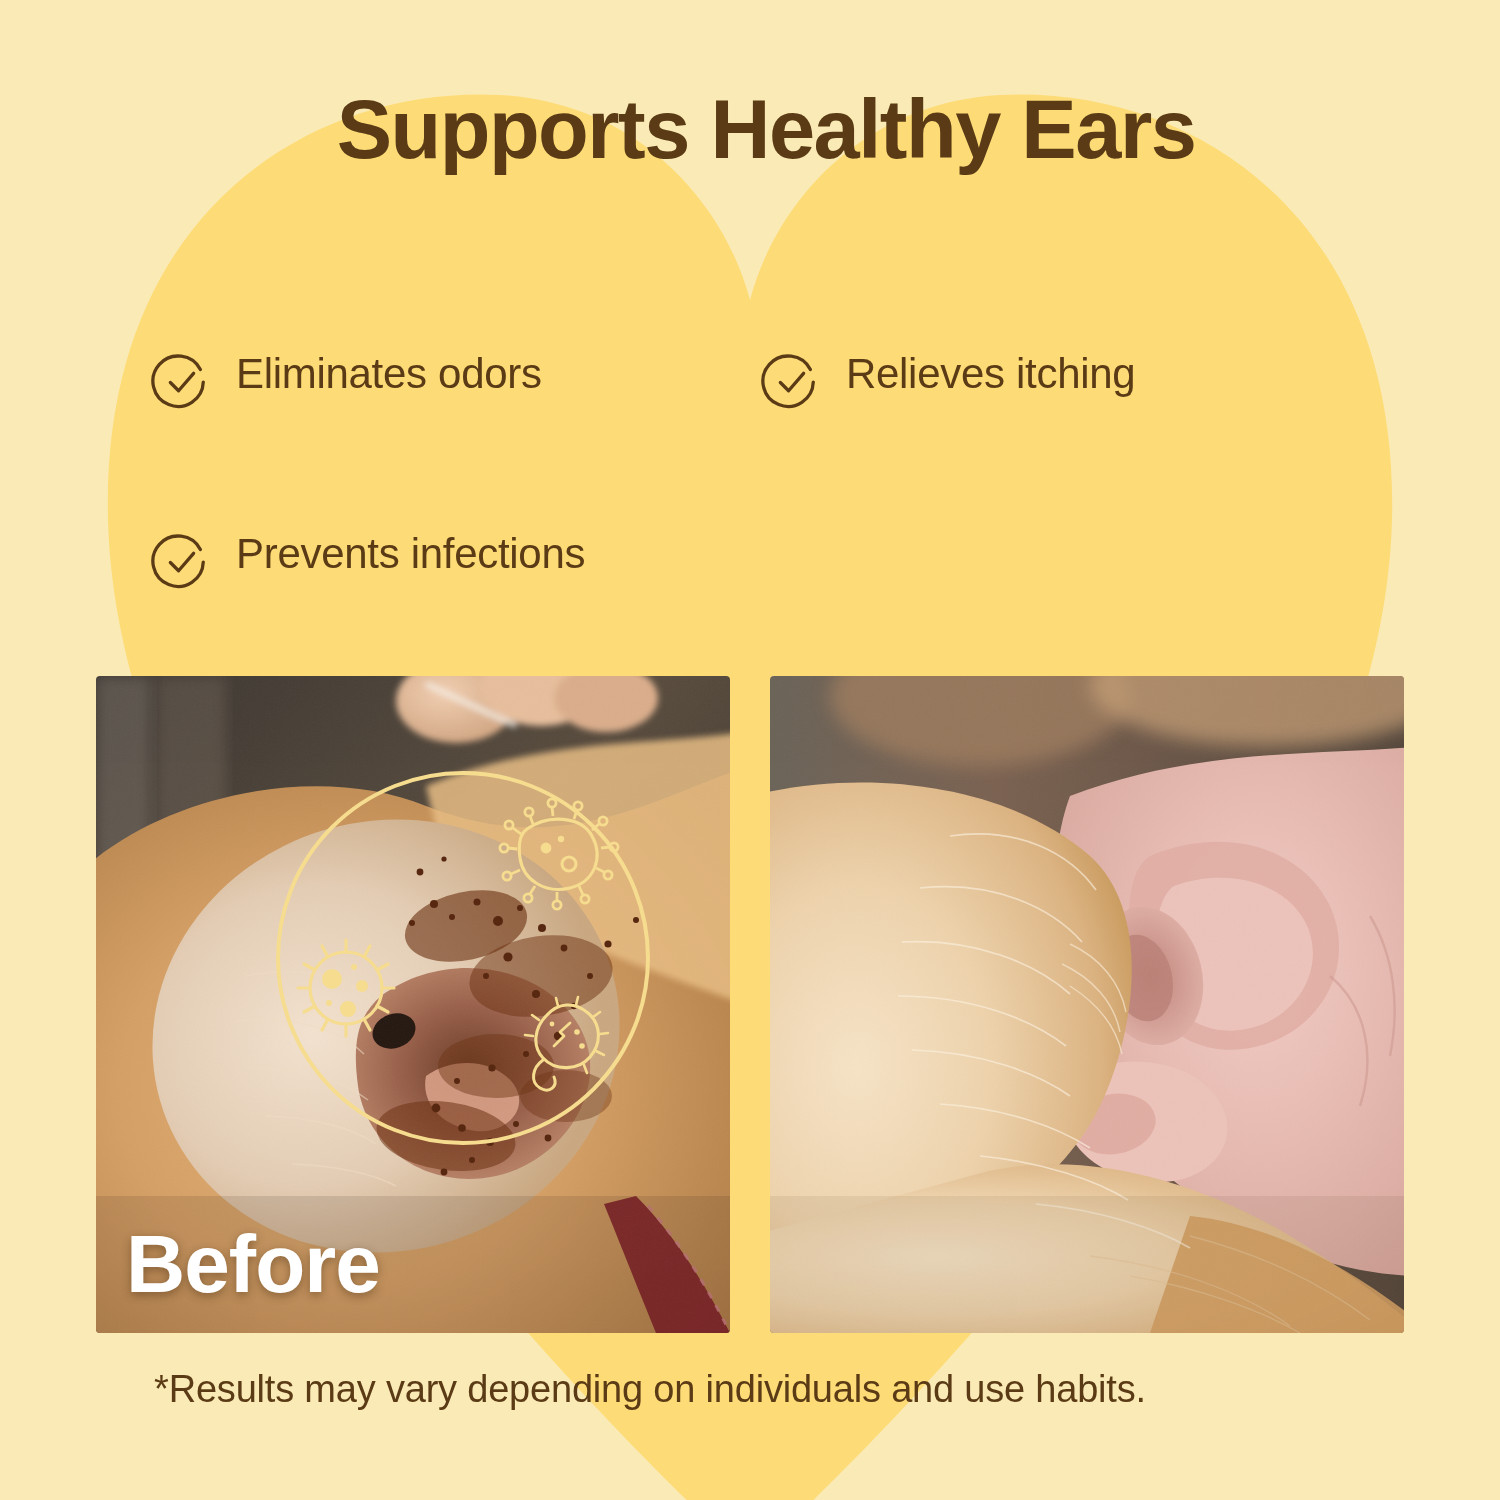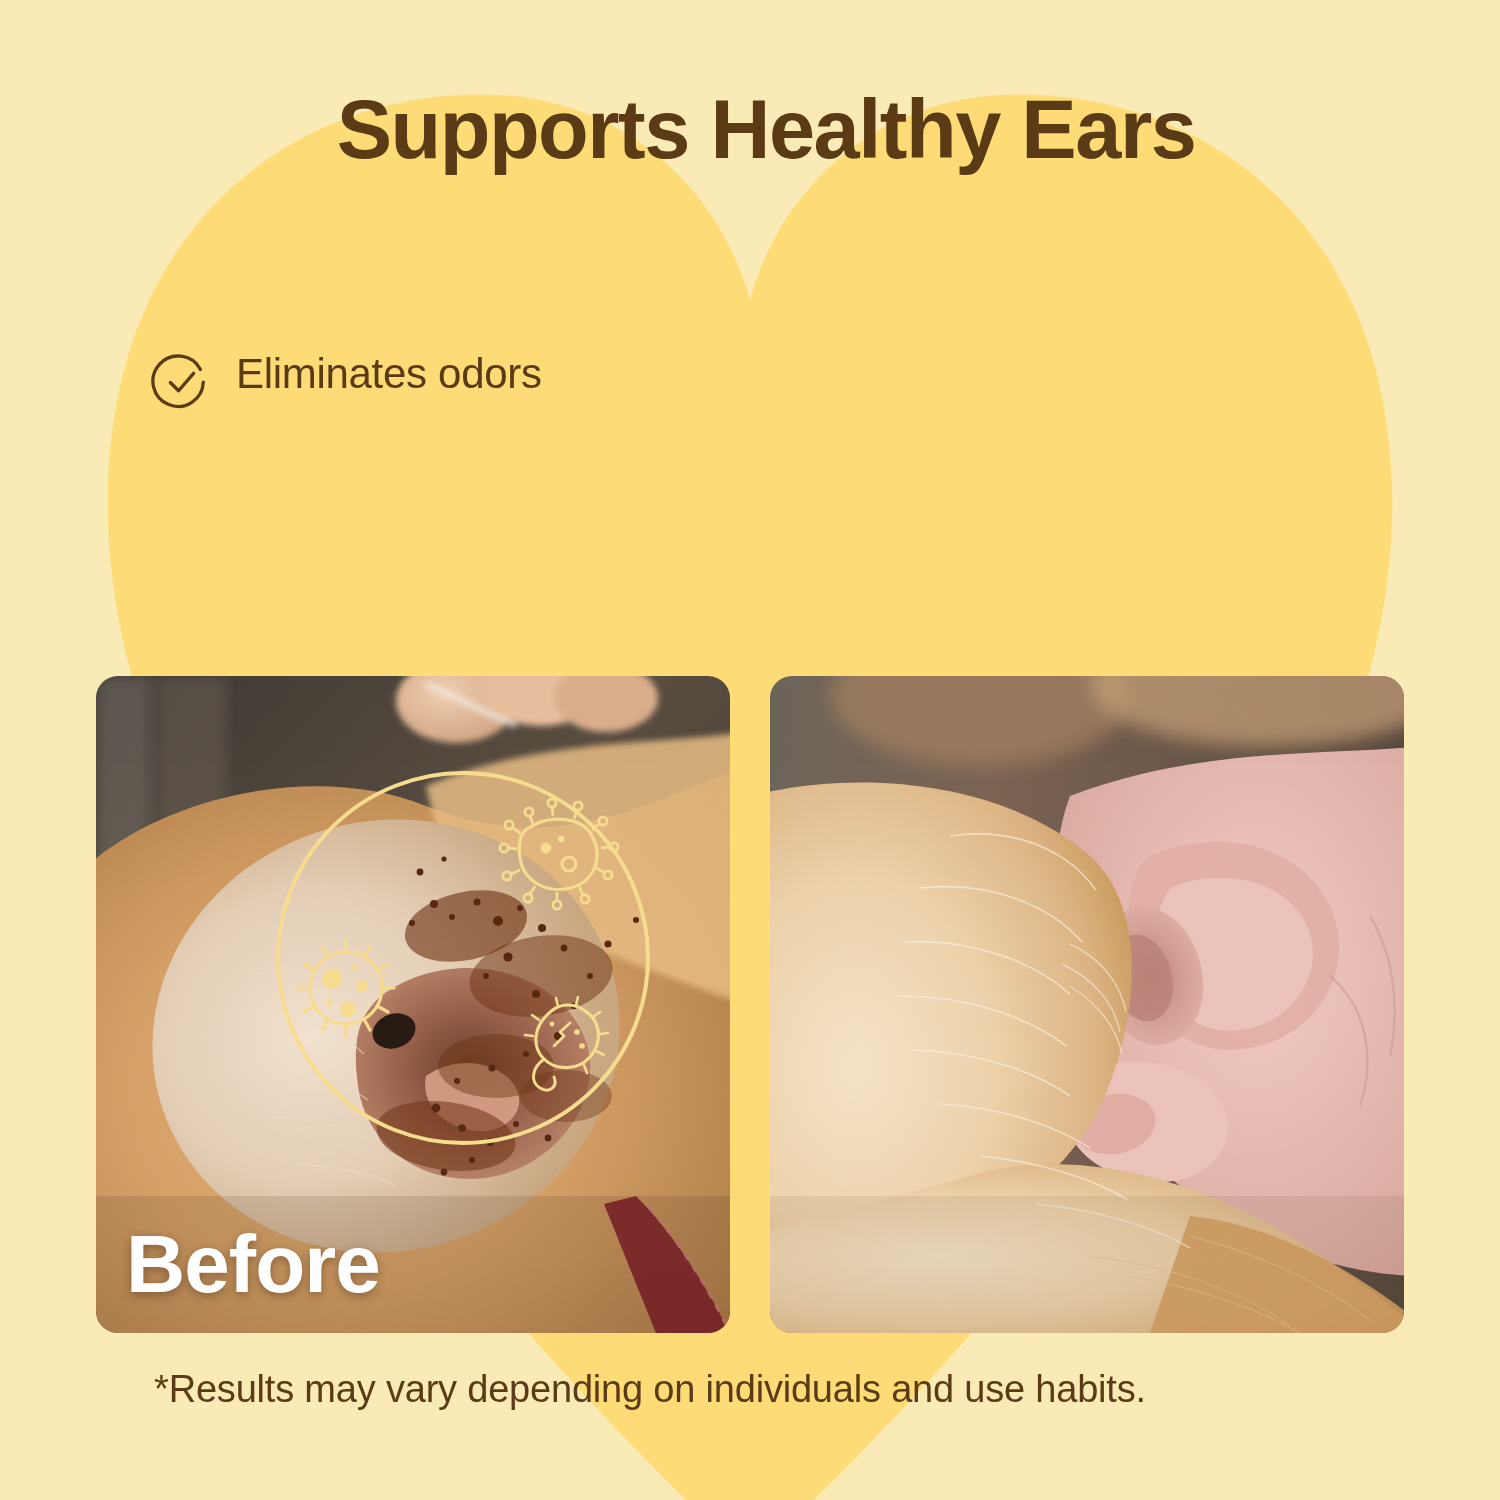--- a/index.html
+++ b/index.html
@@ -64,21 +64,21 @@
     position:absolute;
     top:676px; left:96px;
     width:1308px; height:657px;
     z-index:3;
     display:flex;
     gap:40px;
   }
   .panel {
     position:relative;
     width:634px; height:657px;
-    border-radius:22px;
+    border-radius:4px;
     overflow:hidden;
   }
   .panel-photo { position:absolute; inset:0; width:100%; height:100%; }
   .panel-caption {
     position:absolute;
     left:30px; bottom:22px;
     font-size:82px;
     font-weight:bold;
     color:#ffffff;
     letter-spacing:-1px;
@@ -122,21 +122,35 @@
 
   <div class="benefit">
     <svg class="benefit-icon" viewBox="0 0 64 64">
       <path d="M52 18 A26 26 0 1 0 55 31" fill="none" stroke="#5b3b15" stroke-width="3.4" stroke-linecap="round"></path>
       <path d="M21 31.5 L29.5 40 L45 22" fill="none" stroke="#5b3b15" stroke-width="3.4" stroke-linecap="round" stroke-linejoin="round"></path>
     </svg>
     <div class="benefit-label">Eliminates odors</div>
   </div>
 
 
-
+  <div class="benefit">
+    <svg class="benefit-icon" viewBox="0 0 64 64">
+      <path d="M52 18 A26 26 0 1 0 55 31" fill="none" stroke="#5b3b15" stroke-width="3.4" stroke-linecap="round"></path>
+      <path d="M21 31.5 L29.5 40 L45 22" fill="none" stroke="#5b3b15" stroke-width="3.4" stroke-linecap="round" stroke-linejoin="round"></path>
+    </svg>
+    <div class="benefit-label">Relieves itching</div>
+  </div>
+
+  <div class="benefit">
+    <svg class="benefit-icon" viewBox="0 0 64 64">
+      <path d="M52 18 A26 26 0 1 0 55 31" fill="none" stroke="#5b3b15" stroke-width="3.4" stroke-linecap="round"></path>
+      <path d="M21 31.5 L29.5 40 L45 22" fill="none" stroke="#5b3b15" stroke-width="3.4" stroke-linecap="round" stroke-linejoin="round"></path>
+    </svg>
+    <div class="benefit-label">Prevents infections</div>
+  </div>
 
 </div>
 
 <div id="panels">
 
   <div class="panel">
     <svg class="panel-photo" viewBox="0 0 634 657" preserveAspectRatio="xMidYMid slice" aria-hidden="true">
       <defs>
         <linearGradient id="bBack" x1="0" y1="0" x2="1" y2="1">
           <stop offset="0%" stop-color="#3b3631"></stop>

